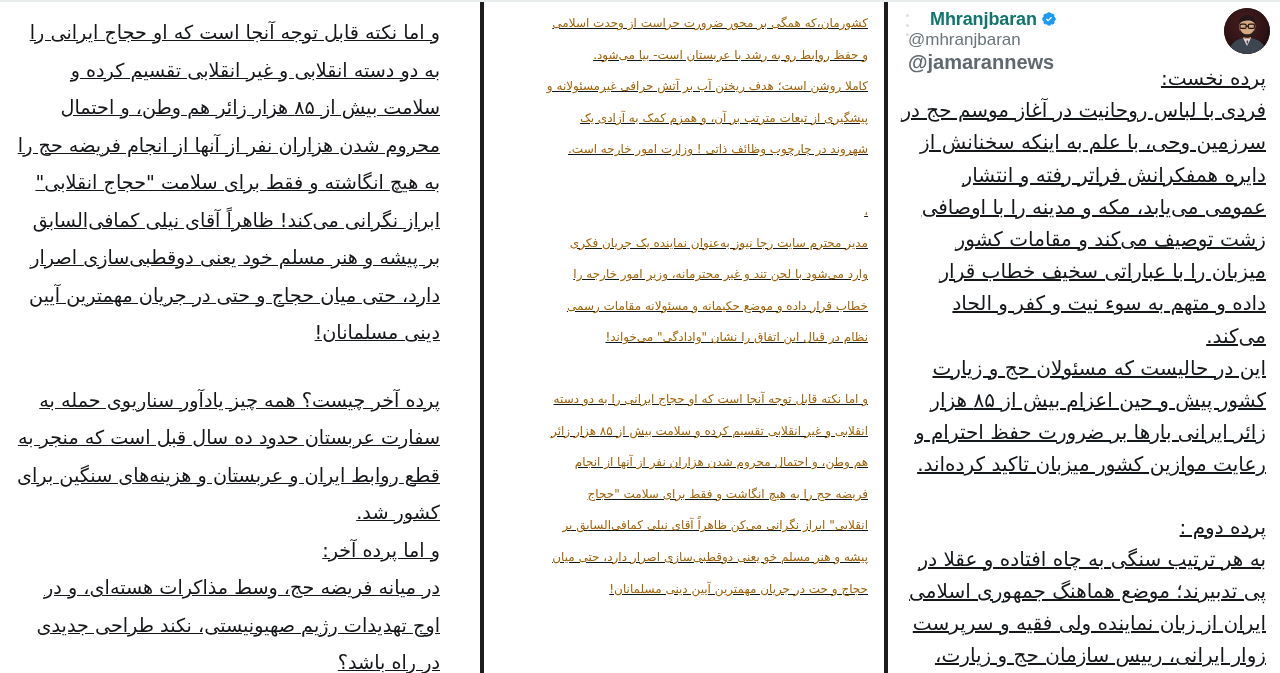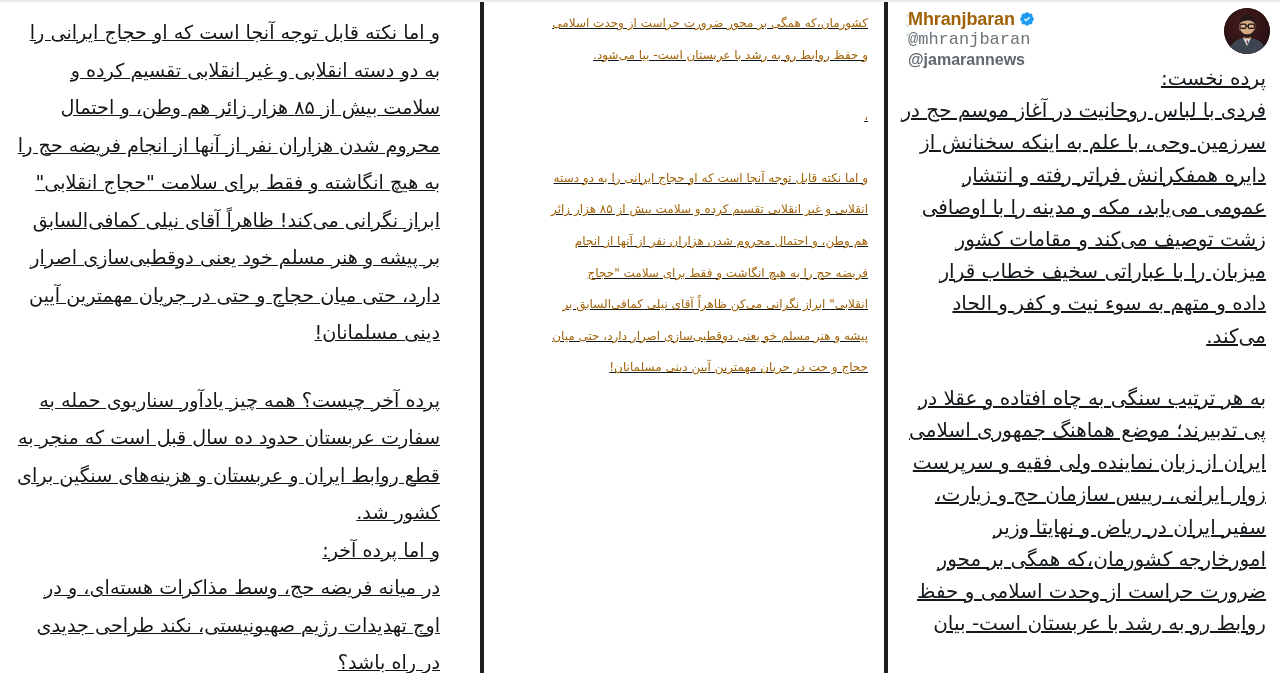--- a/index.html
+++ b/index.html
@@ -95,43 +95,44 @@
     display: flex;
     align-items: center;
     gap: 4px;
     line-height: 1.15;
   }
 
   .display-name {
     font-family: "Liberation Sans", sans-serif;
     font-size: 18px;
     font-weight: 700;
-    color: #a16207;
+    color: #0f766e;
     letter-spacing: -0.1px;
     white-space: nowrap;
+    margin-left: 22px;
   }
 
   .verified-badge {
     width: 16px;
     height: 16px;
     flex: 0 0 16px;
     display: block;
   }
 
   .handle {
-    font-family: Liberation Mono, monospace;
+    font-family: Liberation Sans, sans-serif;
     font-size: 17px;
     color: #6a7479;
     line-height: 1.18;
     white-space: nowrap;
   }
 
   .handle2 {
     font-family: "Liberation Sans", sans-serif;
-    font-size: 16px;
+    font-size: 20px;
     color: #5e686d;
     font-weight: 600;
     line-height: 1.2;
     white-space: nowrap;
   }
 
   .more-menu {
     position: absolute;
     top: 14px;
     left: 12px;
@@ -286,31 +287,35 @@
       <div class="more-menu">
         <span></span>
           <span></span>
           <span></span>
       </div>
     </div>
 
     <div class="body rtl-text">
       <p>پرده نخست:</p>
       <p>فردی با لباس روحانیت در آغاز موسم حج در سرزمین وحی، با علم به اینکه سخنانش از دایره همفکرانش فراتر رفته و انتشار عمومی می‌یابد، مکه و مدینه را با اوصافی زشت توصیف می‌کند و مقامات کشور میزبان را با عباراتی سخیف خطاب قرار داده و متهم به سوء نیت و کفر و  الحاد می‌کند.</p>
+      <p>این در حالیست که مسئولان حج و زیارت کشور پیش و حین اعزام بیش از ۸۵ هزار زائر ایرانی بارها بر ضرورت حفظ احترام و رعایت موازین کشور میزبان تاکید کرده‌اند.</p>
       <div class="gap-line"></div>
+      <p>پرده دوم :</p>
       <p>به هر ترتیب سنگی به چاه افتاده و عقلا در پی تدبیرند؛ موضع هماهنگ جمهوری اسلامی ایران از زبان نماینده ولی فقیه و سرپرست زوار ایرانی، رییس سازمان حج و زیارت، سفیر ایران در ریاض و نهایتا وزیر امورخارجه کشورمان،که همگی بر محور ضرورت حراست از وحدت اسلامی و حفظ روابط رو به رشد با عربستان است- بیان</p>
     </div>
   </div>
 
   <div class="divider"></div>
 
   <div class="col-2 rtl-text">
     <p class="first-block">کشورمان،که همگی بر محور ضرورت حراست از وحدت اسلامی و حفظ روابط رو به رشد با عربستان است- بیا می‌شود.</p>
+    <p>کاملا روشن است؛ هدف ریختن آب بر آتش حرافی غیرمسئولانه و پیشگیری از تبعات مترتب بر آن، و همزم کمک به آزادی یک شهروند در چارچوب وظائف ذاتی    ! وزارت امور خارجه است.</p>
     <div class="gap-line"></div>
     <p class="stray-mark">،</p>
+    <p>مدیر محترم سایت رجا نیوز به‌عنوان نماینده یک جریان فکری وارد می‌شود با لحن تند و غیر محترمانه، وزیر امور خارجه را خطاب قرار داده و موضع حکیمانه و مسئولانه مقامات رسمی نظام در قبال این اتفاق را نشان "وادادگی" می‌خواند!</p>
     <div class="gap-line"></div>
     <p>و اما نکته قابل توجه آنجا است که  او حجاج ایرانی را به دو دسته انقلابی و غیر انقلابی تقسیم کرده و سلامت بیش از ۸۵ هزار زائر هم وطن، و احتمال محروم شدن هزاران نفر از آنها از انجام فریضه حج را به هیچ انگاشت و فقط برای سلامت "حجاج انقلابی" ابراز نگرانی می‌کن ظاهراً آقای نیلی کمافی‌السابق بر پیشه و هنر مسلم خو یعنی دوقطبی‌سازی اصرار دارد، حتی میان حجاج و حت در جریان مهمترین آیین دینی مسلمانان!</p>
   </div>
 
   <div class="divider"></div>
   <div class="divider-gap"></div>
 
   <div class="col-3 rtl-text">
     <p class="first-block">و اما نکته قابل توجه آنجا است که  او حجاج ایرانی را به دو دسته انقلابی و غیر انقلابی تقسیم کرده و سلامت بیش از ۸۵ هزار زائر هم وطن، و احتمال محروم شدن هزاران نفر از آنها از انجام فریضه حج را به هیچ انگاشته و فقط برای سلامت "حجاج انقلابی" ابراز نگرانی می‌کند! ظاهراً آقای نیلی کمافی‌السابق بر پیشه و هنر مسلم خود یعنی دوقطبی‌سازی اصرار دارد، حتی میان حجاج و حتی در جریان مهمترین آیین دینی مسلمانان!</p>
     <div class="gap-line"></div>

